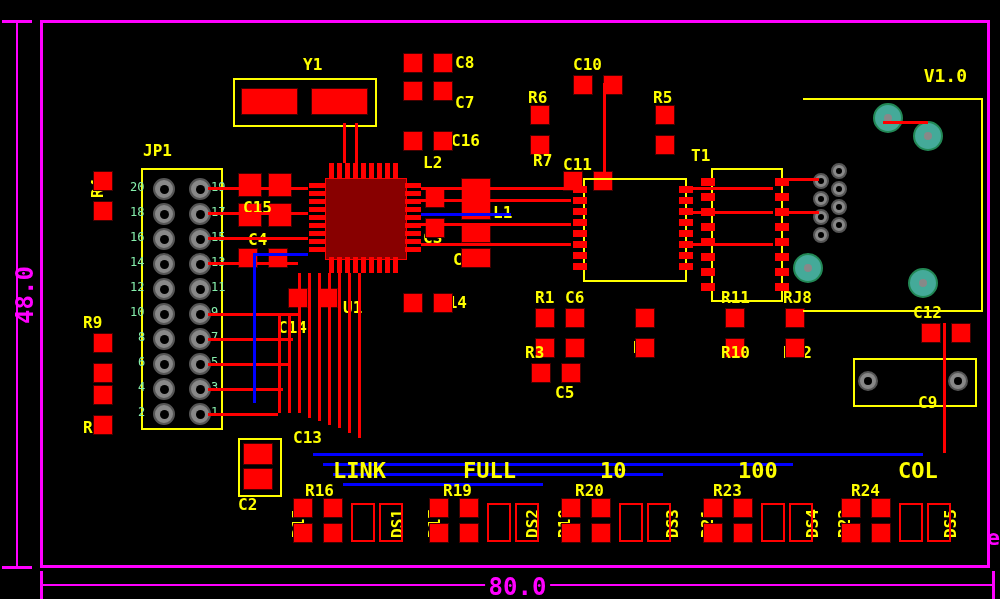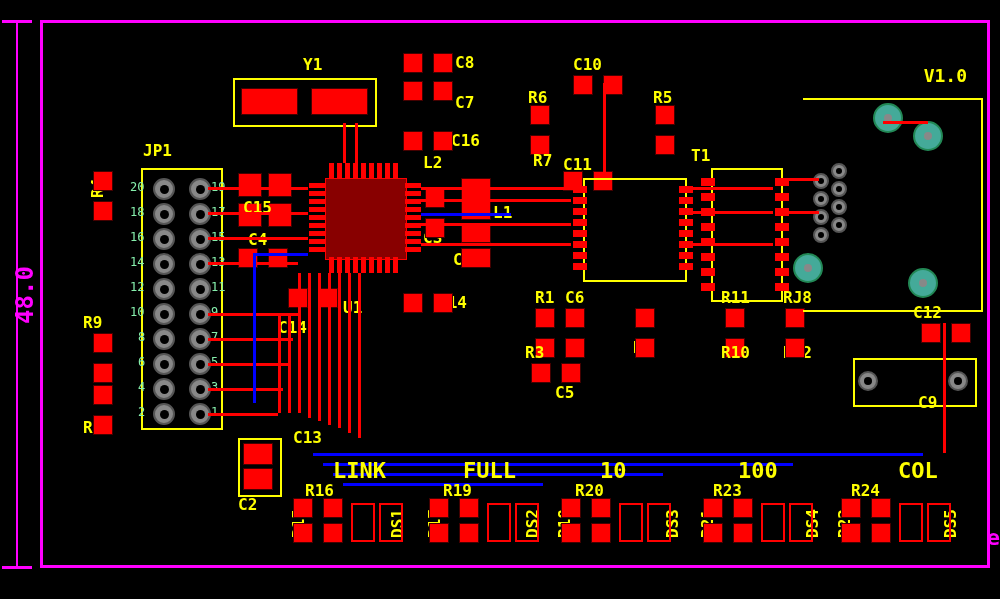--- a/index.html
+++ b/index.html
@@ -39,20 +39,26 @@
 
 <div class="stage">
 
   <div class="dim-v">
     <div class="cap capT"></div>
     <div class="line"></div>
     <div class="cap capB"></div>
     <div class="lbl">48.0</div>
   </div>
 
+  <div class="dim-h">
+    <div class="cap capL"></div>
+    <div class="line"></div>
+    <div class="cap capR"></div>
+    <div class="lbl">80.0</div>
+  </div>
 
   <div class="suf" style="right:0;top:525px">.Le</div>
 
   <div class="board">
 
     <div class="silklabel" style="right:20px;top:42px;font-size:18px">V1.0</div>
 
     <div class="silklabel" style="left:100px;top:118px">JP1</div>
     <div class="outline" style="left:98px;top:145px;width:78px;height:258px"></div>
     <div>

